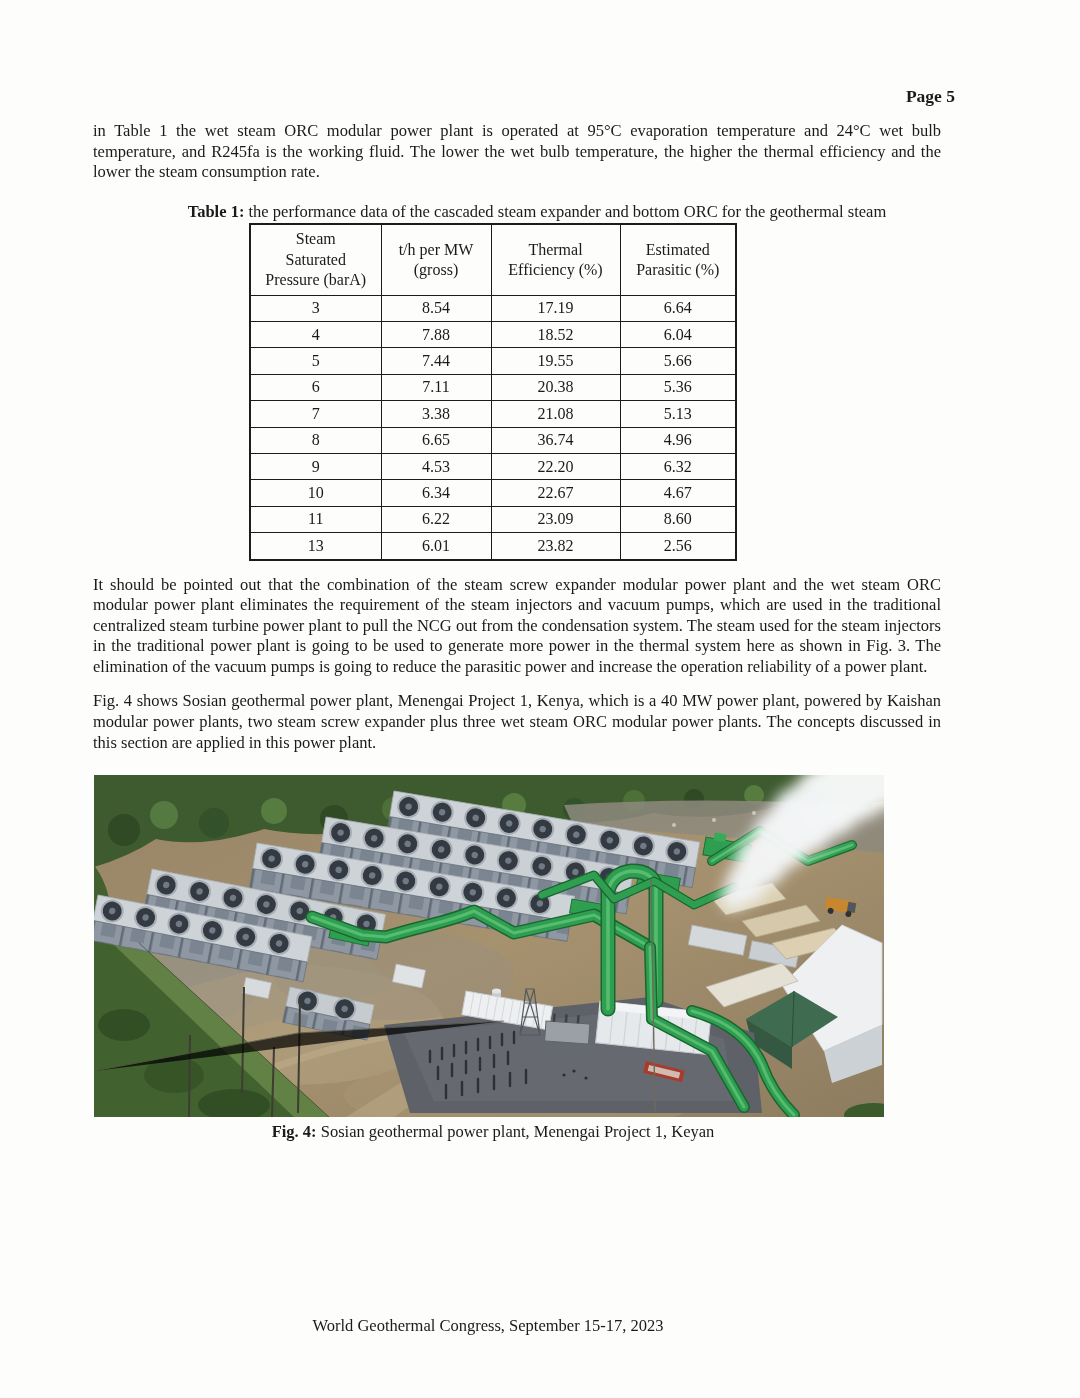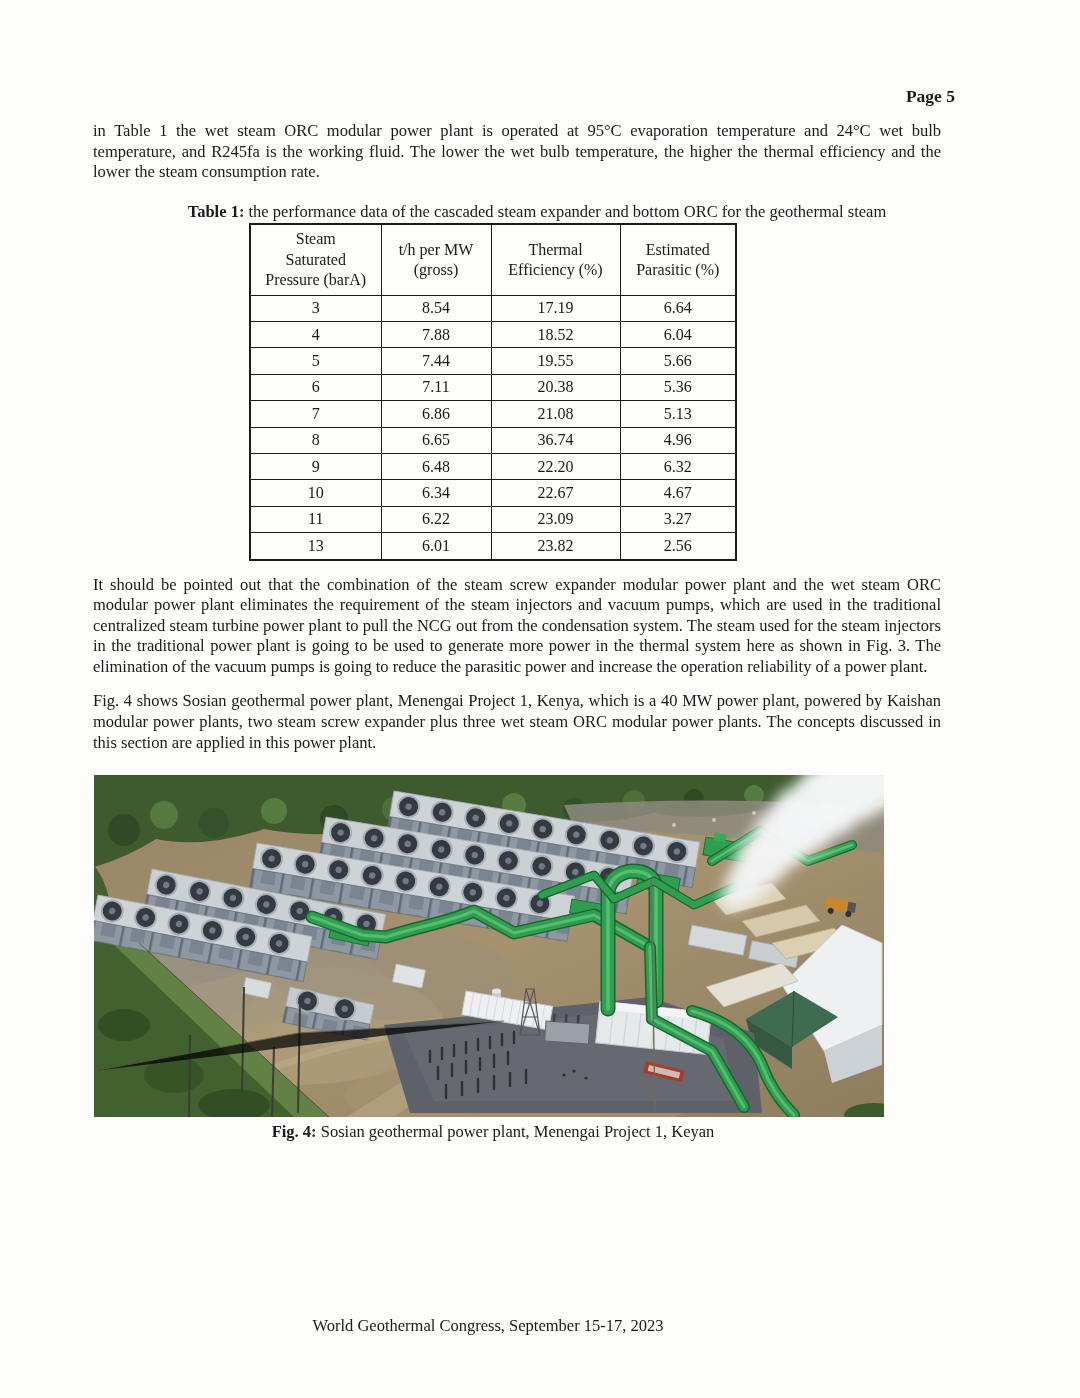--- a/index.html
+++ b/index.html
@@ -86,47 +86,47 @@
             <td>5.66</td>
           </tr>
           <tr>
             <td>6</td>
             <td>7.11</td>
             <td>20.38</td>
             <td>5.36</td>
           </tr>
           <tr>
             <td>7</td>
-            <td>6.86</td>
+            <td>3.38</td>
             <td>21.08</td>
             <td>5.13</td>
           </tr>
           <tr>
             <td>8</td>
             <td>6.65</td>
             <td>36.74</td>
             <td>4.96</td>
           </tr>
           <tr>
             <td>9</td>
-            <td>6.48</td>
+            <td>4.53</td>
             <td>22.20</td>
             <td>6.32</td>
           </tr>
           <tr>
             <td>10</td>
             <td>6.34</td>
             <td>22.67</td>
             <td>4.67</td>
           </tr>
           <tr>
             <td>11</td>
             <td>6.22</td>
             <td>23.09</td>
-            <td>3.27</td>
+            <td>8.60</td>
           </tr>
           <tr>
             <td>13</td>
             <td>6.01</td>
             <td>23.82</td>
             <td>2.56</td>
           </tr>
         </tbody>
     </table>
 

